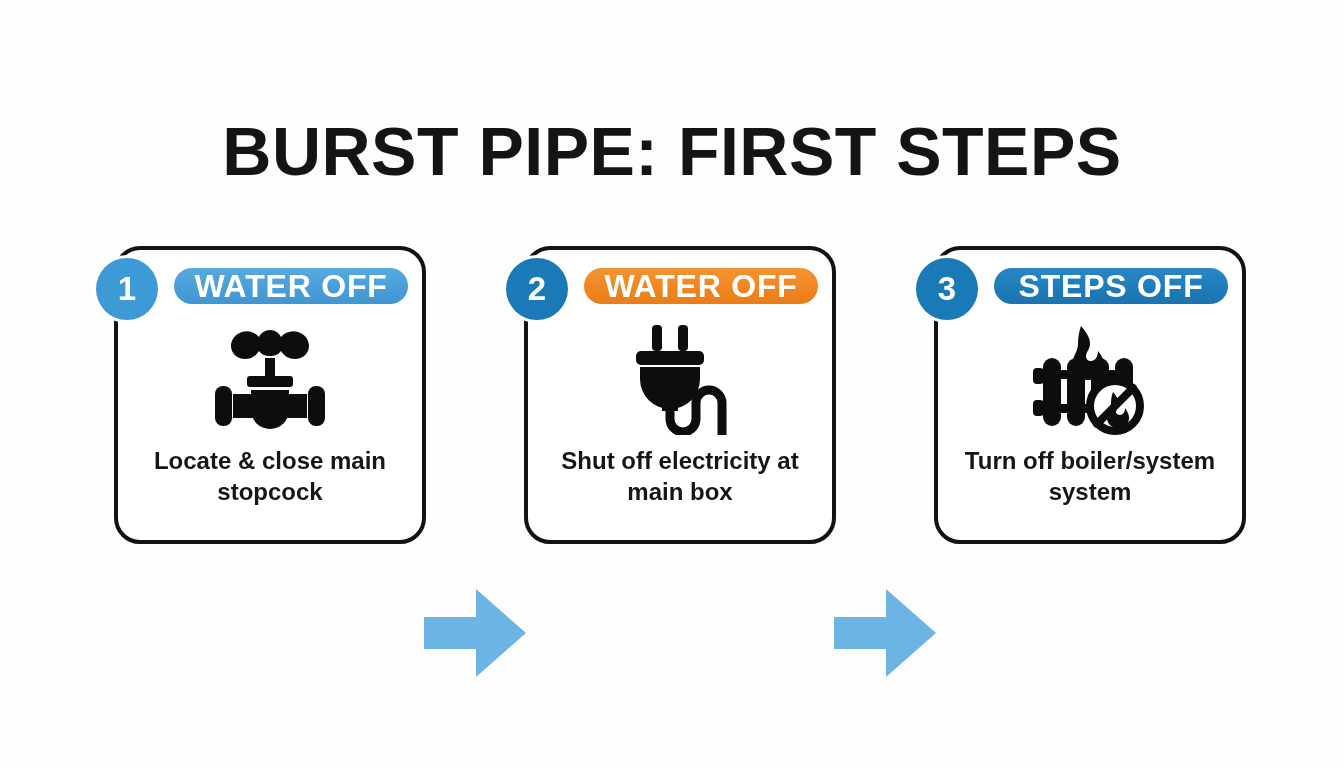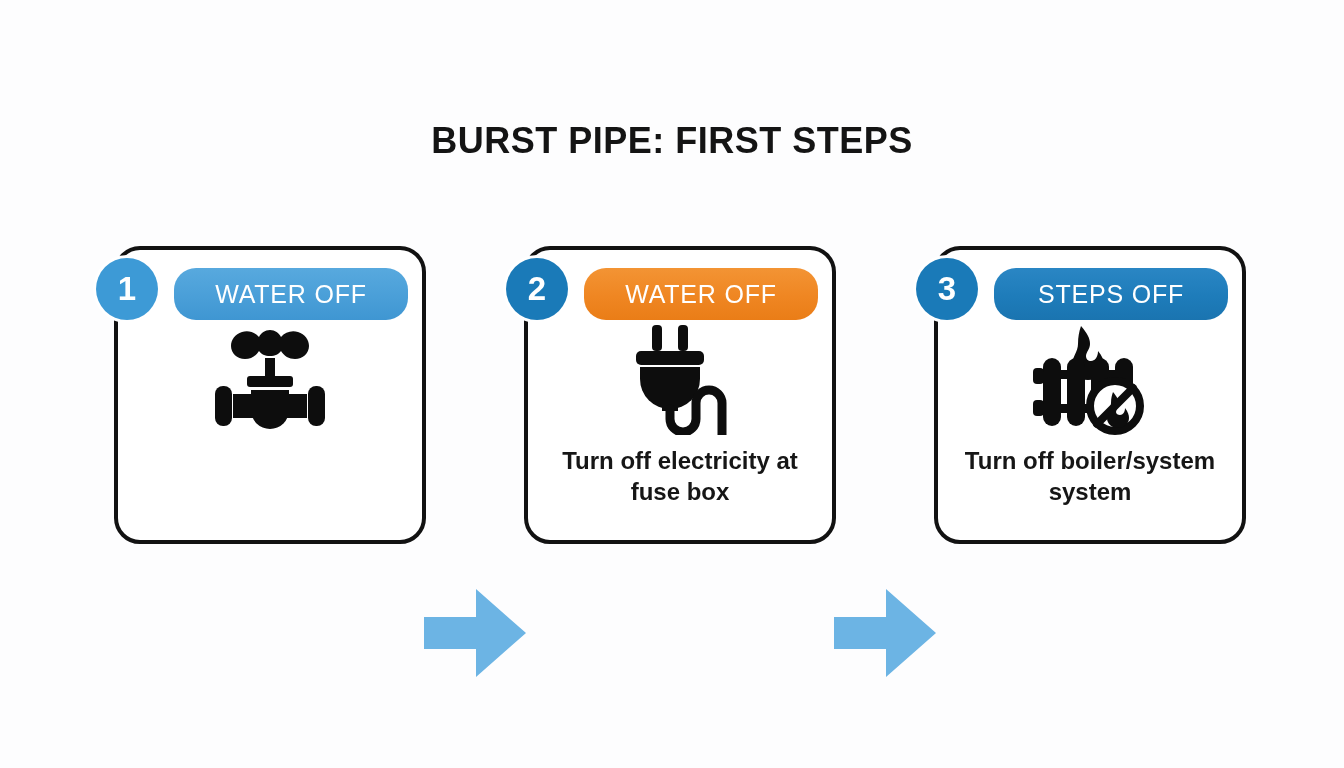--- a/index.html
+++ b/index.html
@@ -16,25 +16,25 @@
   }
 
   .canvas {
     position: absolute;
     inset: 0;
   }
 
   
   .title {
     position: absolute;
-    top: 120px;
+    top: 112px;
     left: 0;
     width: 1344px;
     text-align: center;
-    font-size: 36px;
+    font-size: 68px;
     font-weight: 700;
     letter-spacing: 0.5px;
     color: #141414;
     font-family: "Liberation Sans", sans-serif;
     white-space: nowrap;
   }
 
   
   .steps {
     position: absolute;
@@ -57,28 +57,28 @@
   .card-1 { left: 114px; }
   .card-2 { left: 524px; }
   .card-3 { left: 934px; }
 
   
   .banner {
     position: absolute;
     top: 18px;
     left: 56px;
     right: 14px;
-    height: 52px;
+    height: 36px;
     border-radius: 22px;
     display: flex;
     align-items: center;
     justify-content: center;
     color: #ffffff;
-    font-size: 25px;
-    font-weight: 400;
+    font-size: 32px;
+    font-weight: 700;
     letter-spacing: 0.8px;
     white-space: nowrap;
     z-index: 3;
   }
   .banner-blue-light {
     background: linear-gradient(180deg, #58a9de 0%, #4a9fd8 55%, #3f96d2 100%);
   }
   .banner-orange {
     background: linear-gradient(180deg, #f39434 0%, #ef8622 55%, #ea7d17 100%);
   }
@@ -169,20 +169,21 @@
           <path d="M40 62h38v20a19 19 0 0 1-38 0z"></path>
 
           <rect x="22" y="66" width="74" height="24"></rect>
 
           <rect x="4" y="58" width="17" height="40" rx="8"></rect>
 
           <rect x="97" y="58" width="17" height="40" rx="8"></rect>
         </svg>
       </div>
 
+      <div class="caption">Locate &amp; close main stopcock</div>
     </div>
 
     <div class="arrow arrow-1">
       <svg width="104" height="100" viewBox="0 0 104 100">
         <path d="M0 34h52V6l50 44-50 44V66H0z" fill="#6cb4e4"></path>
       </svg>
     </div>
 
     <div class="card card-2">
       <div class="badge badge-dark">2</div>
@@ -199,21 +200,21 @@
 
             <path d="M12 42h60v12a30 30 0 0 1-60 0z"></path>
 
             <rect x="34" y="72" width="16" height="14"></rect>
           </g>
 
           <path d="M42 84v10a13 13 0 0 0 26 0V78a13 13 0 0 1 26 0v32" stroke="#0d0d0d" stroke-width="9" fill="none" stroke-linecap="round"></path>
         </svg>
       </div>
 
-      <div class="caption">Turn off electricity at fuse box</div>
+      <div class="caption">Shut off electricity at main box</div>
     </div>
 
     <div class="arrow arrow-2">
       <svg width="104" height="100" viewBox="0 0 104 100">
         <path d="M0 34h52V6l50 44-50 44V66H0z" fill="#6cb4e4"></path>
       </svg>
     </div>
 
     <div class="card card-3">
       <div class="badge badge-dark">3</div>

